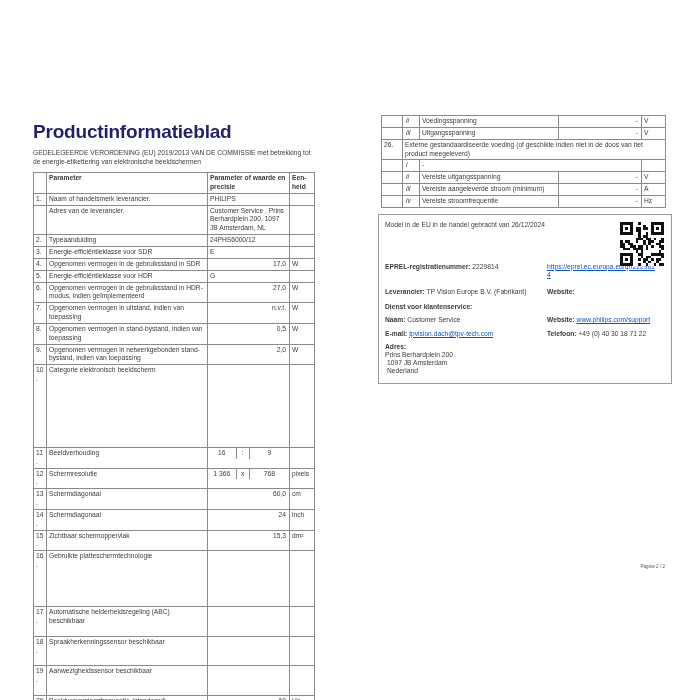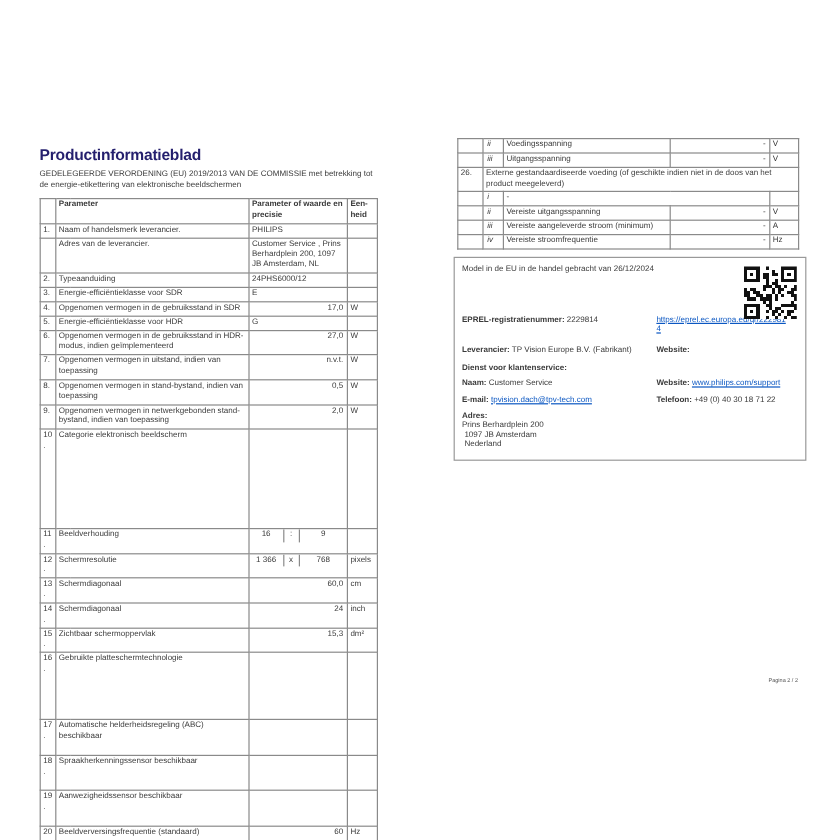--- a/index.html
+++ b/index.html
@@ -6,21 +6,21 @@
   body{
     width:700px;height:700px;background:#ffffff;position:relative;
     font-family:"Liberation Sans","DejaVu Sans",sans-serif;color:#3a3a3a;
     -webkit-font-smoothing:antialiased;
   }
   .page{position:absolute;background:transparent;}
   #page1{left:30px;top:112px;width:340px;}
   #page2{left:375px;top:112px;width:300px;height:470px;}
 
   h1.title{
-    font-size:13px;font-weight:bold;color:#241f6d;
+    font-size:19px;font-weight:bold;color:#241f6d;
     margin:9px 0 5px 3px;letter-spacing:-0.2px;
   }
   .subtitle{font-size:6.7px;line-height:1.35;margin:0 0 6px 3px;width:282px;color:#3a3a3a;}
 
   table.ptable{border-collapse:collapse;table-layout:fixed;margin-left:3px;}
   #table1{width:281px;}
   #table2{width:284px;margin-left:6px;margin-top:3px;}
   .ptable th,.ptable td{
     border:1px solid #8a8a8a;font-size:6.7px;line-height:1.32;
     padding:1px 2px;vertical-align:top;overflow:hidden;word-wrap:break-word;

